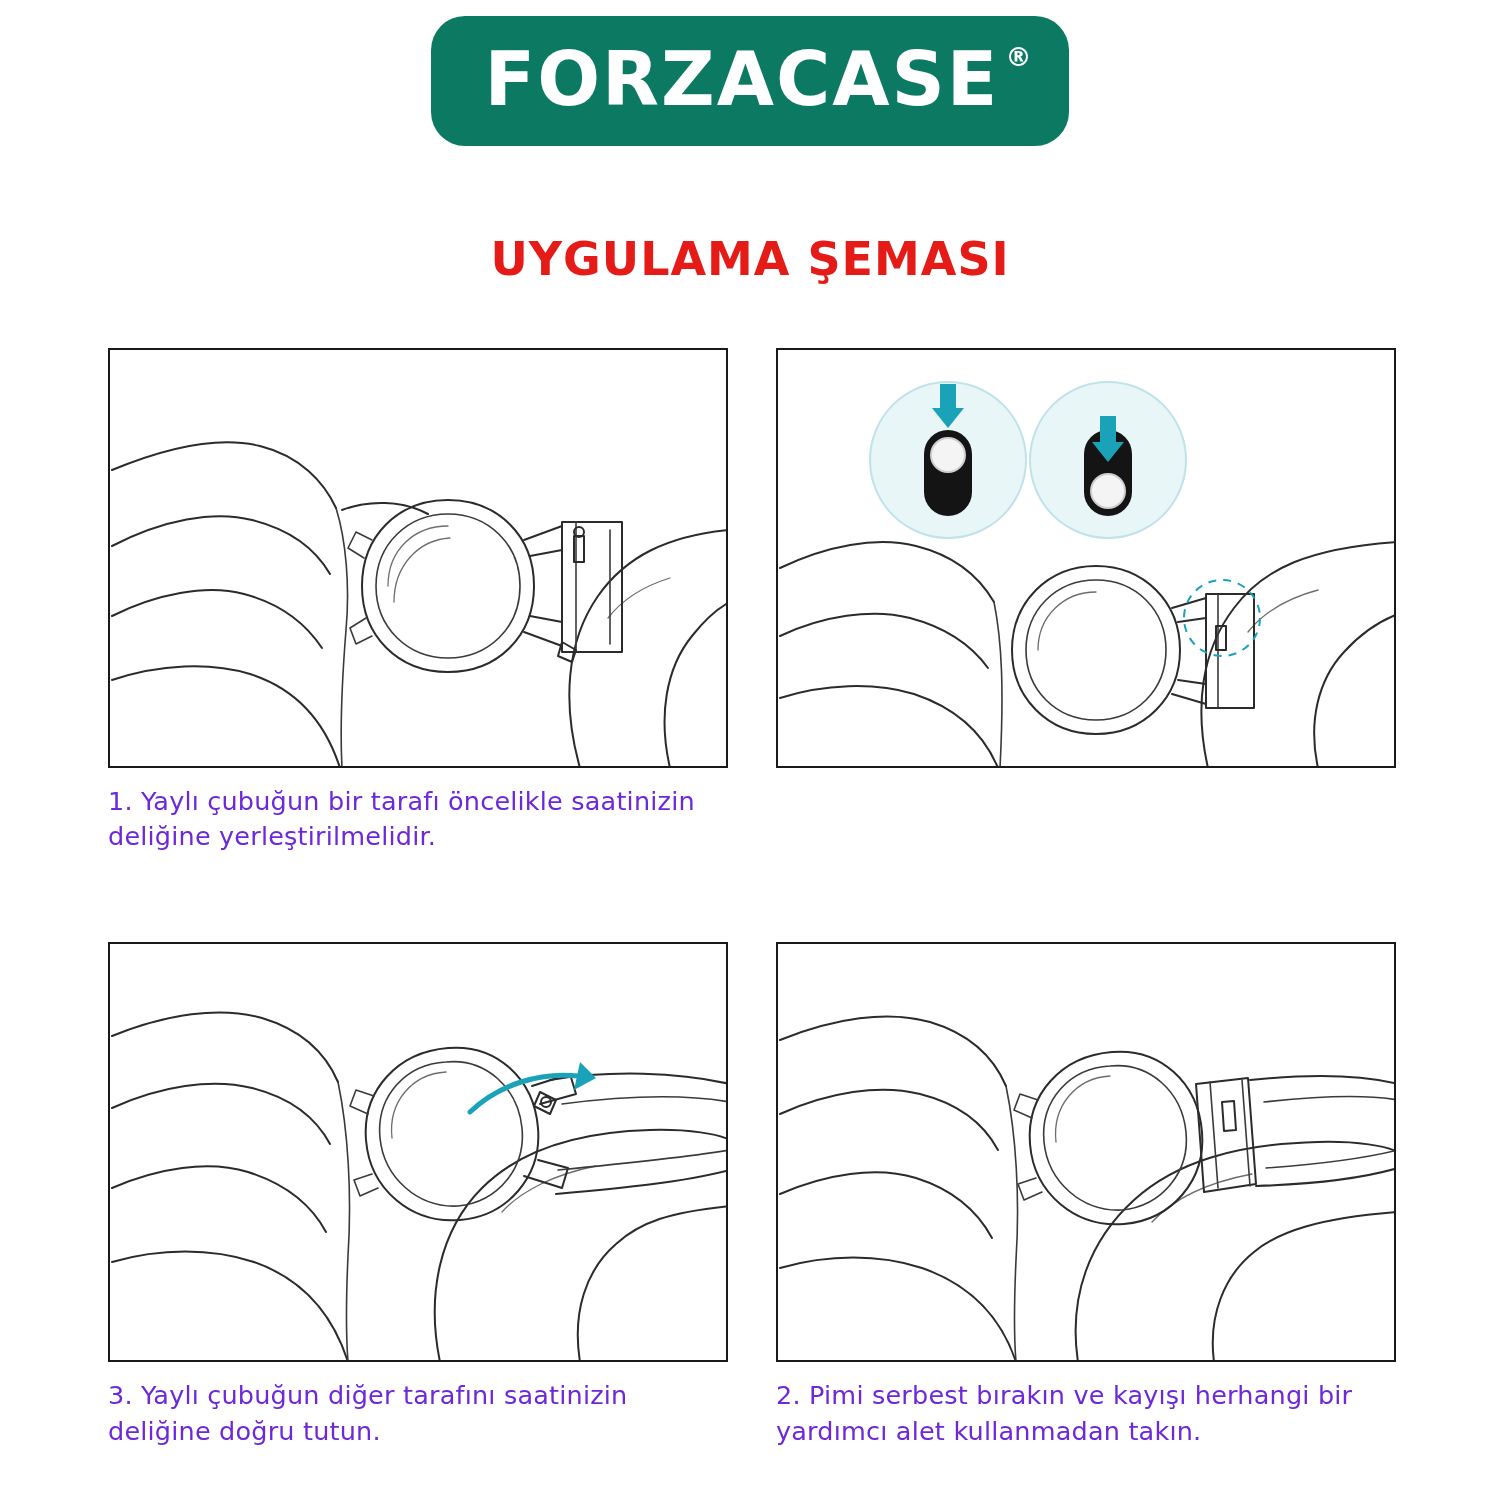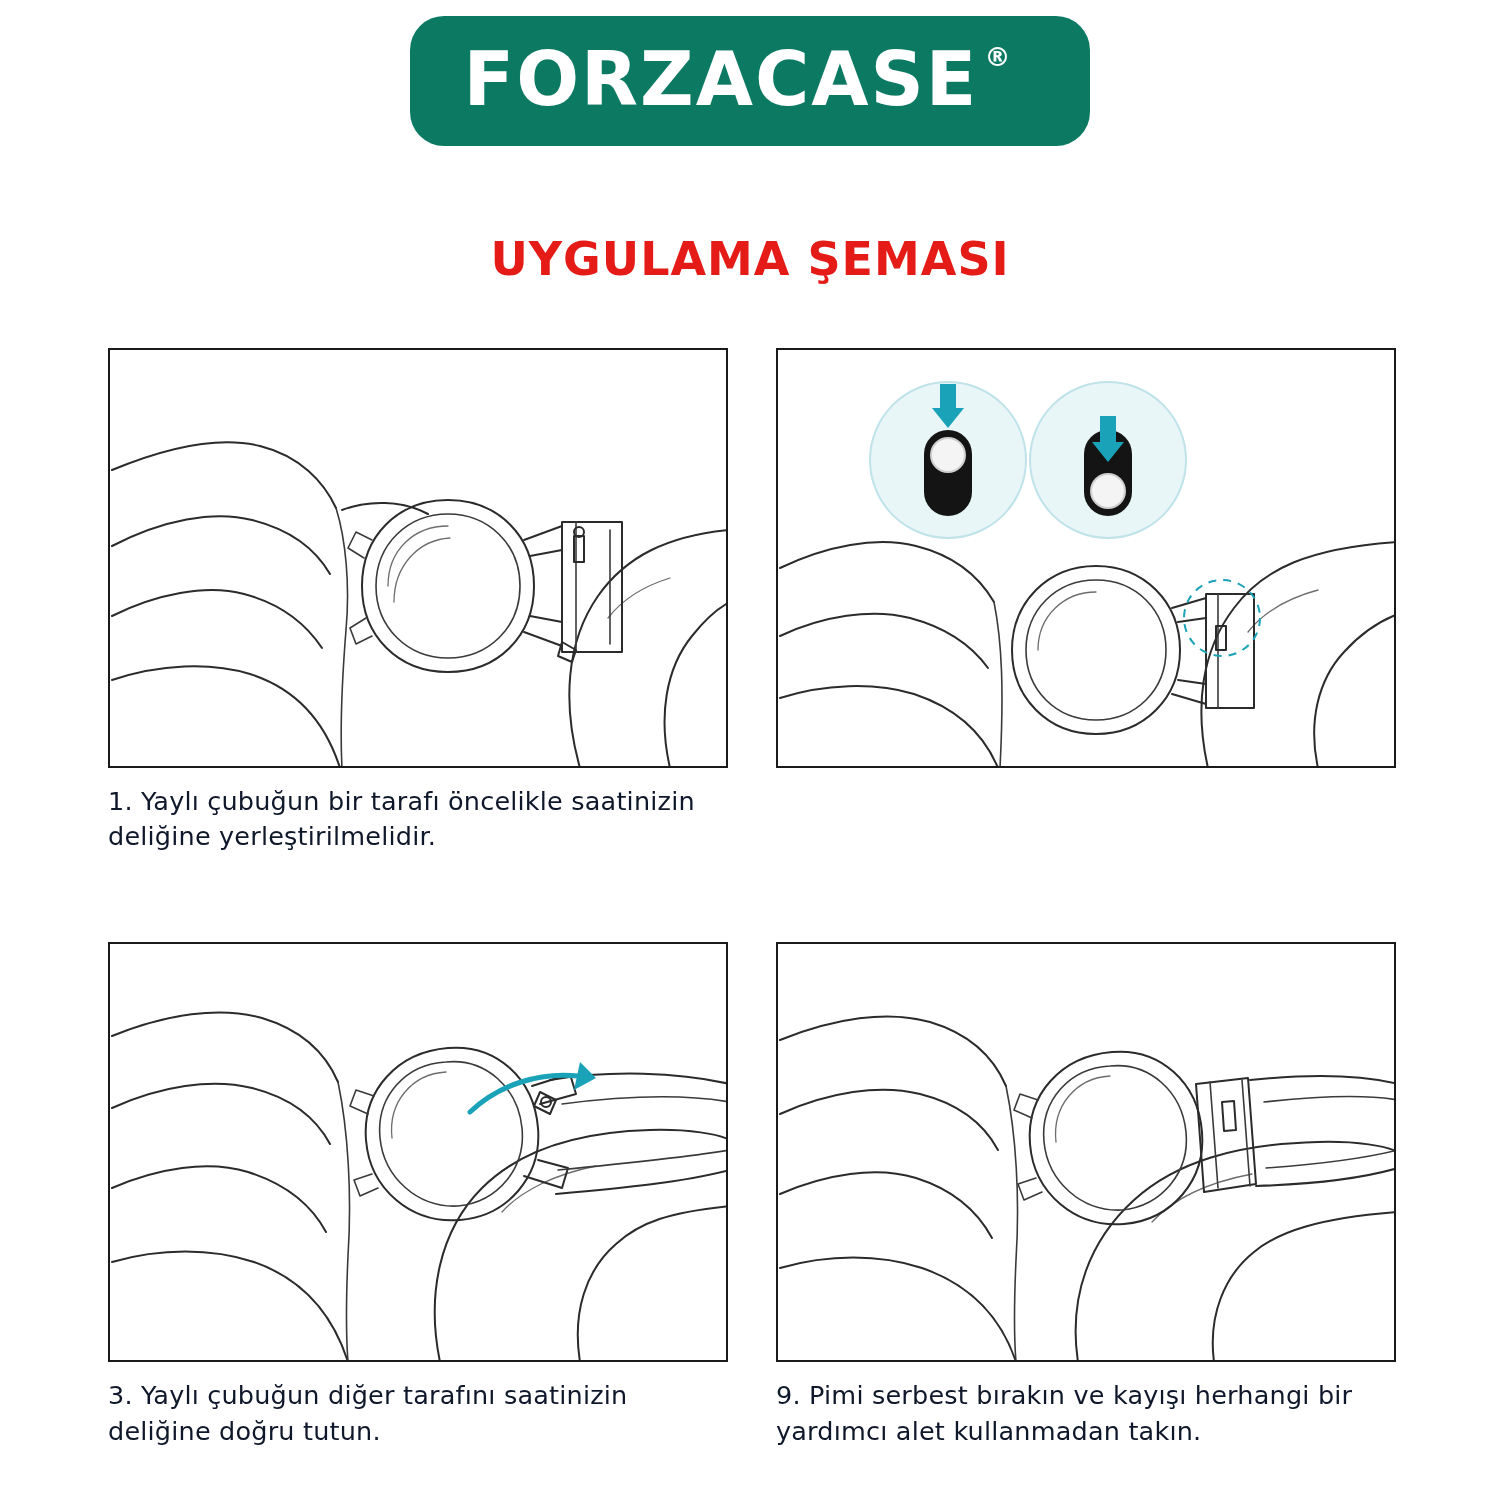--- a/index.html
+++ b/index.html
@@ -19,21 +19,21 @@
   .brand-wrap {
     position: absolute;
     left: 0; right: 0;
     top: 16px;
     display: flex;
     justify-content: center;
   }
   .brand-badge {
     background: #0c7a63;
     border-radius: 34px;
-    padding: 26px 80px 30px 54px;
+    padding: 26px 38px 30px 54px;
     display: flex;
     align-items: flex-start;
     line-height: 1;
   }
   .brand-text {
     color: #ffffff;
     font-size: 74px;
     font-weight: bold;
     letter-spacing: 2px;
     font-family: "DejaVu Sans", sans-serif;
@@ -79,21 +79,21 @@
     border: 2px solid #1a1a1a;
     box-sizing: border-box;
     position: relative;
     overflow: hidden;
     background: #fff;
   }
   .caption {
     margin-top: 16px;
     font-size: 25.5px;
     line-height: 1.38;
-    color: #0f172a;
+    color: #6d28d9;
     font-family: "DejaVu Sans", sans-serif;
     letter-spacing: 0.2px;
   }
   .step-3 .caption, .step-4 .caption { }
   .row2 { margin-top: 72px; }
 
   svg { display: block; }
 
   .ln { fill: none; stroke: #2b2b2b; stroke-width: 2; stroke-linecap: round; stroke-linejoin: round; }
   .ln-thin { fill: none; stroke: #3a3a3a; stroke-width: 1.6; stroke-linecap: round; stroke-linejoin: round; }
@@ -266,16 +266,16 @@
         <path class="ln-thin" d="M464 136 L472 242"></path>
 
         <path class="ln" d="M444 158 L456 157 L458 186 L446 187 Z" fill="#2b2b2b"></path>
 
         <path class="ln" d="M472 136 C530 130,580 130,620 140"></path>
         <path class="ln" d="M478 242 C540 240,586 234,620 224"></path>
         <path class="ln-thin" d="M486 158 C540 152,586 150,620 156"></path>
         <path class="ln-thin" d="M488 224 C544 220,588 214,620 206"></path>
       </svg>
     </div>
-    <div class="caption">9. Pimi serbest bırakın ve kayışı herhangi bir yardımcı alet kullanmadan takın.</div>
+    <div class="caption">2. Pimi serbest bırakın ve kayışı herhangi bir yardımcı alet kullanmadan takın.</div>
   </div>
 
 </div>
 
 </body></html>

